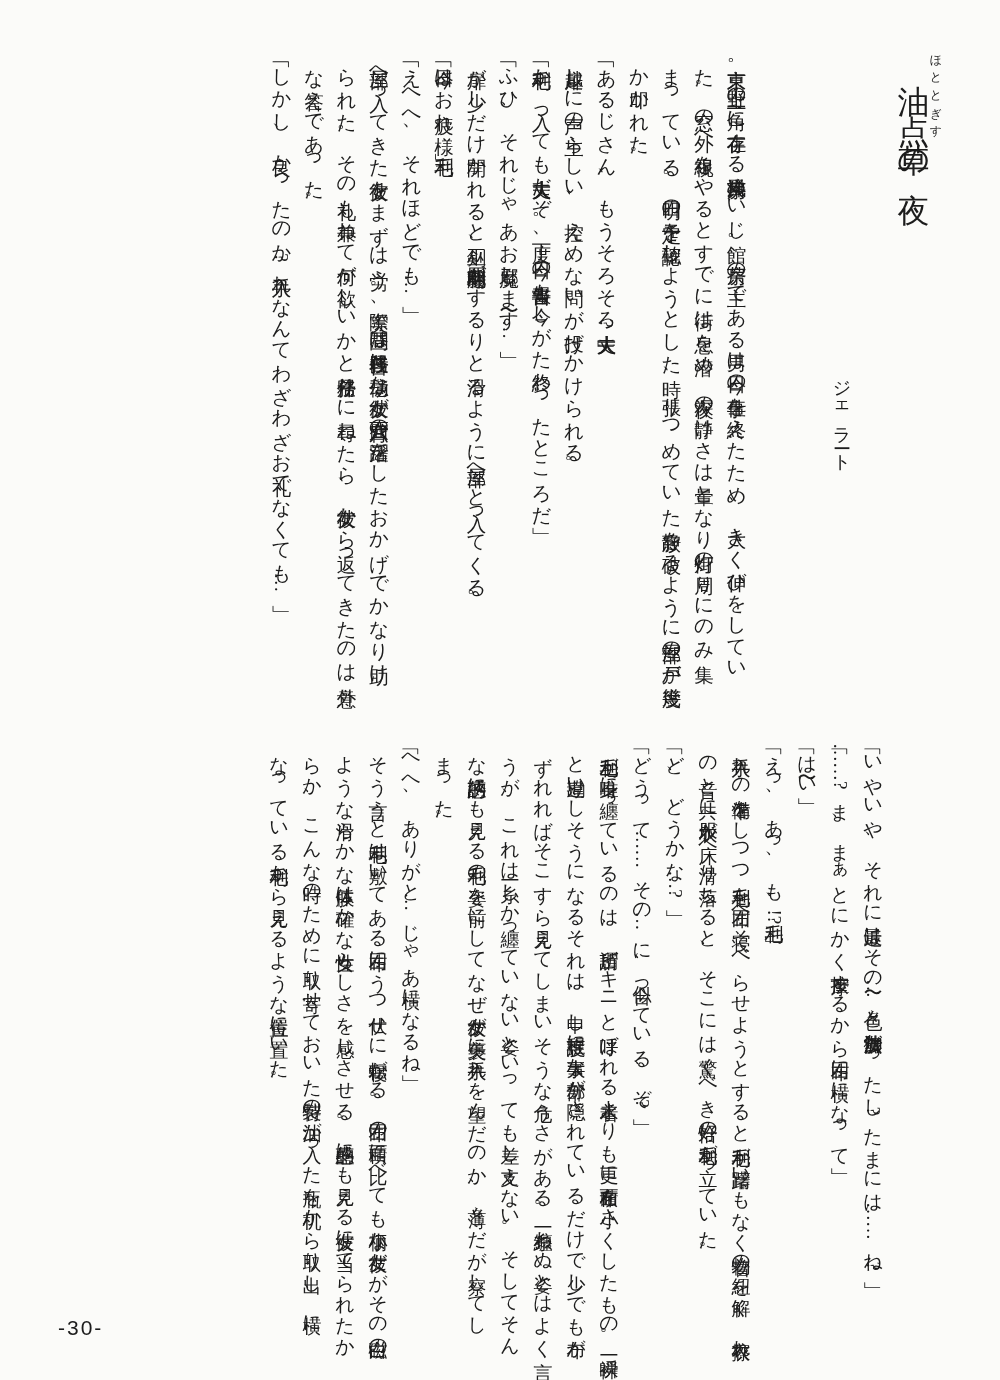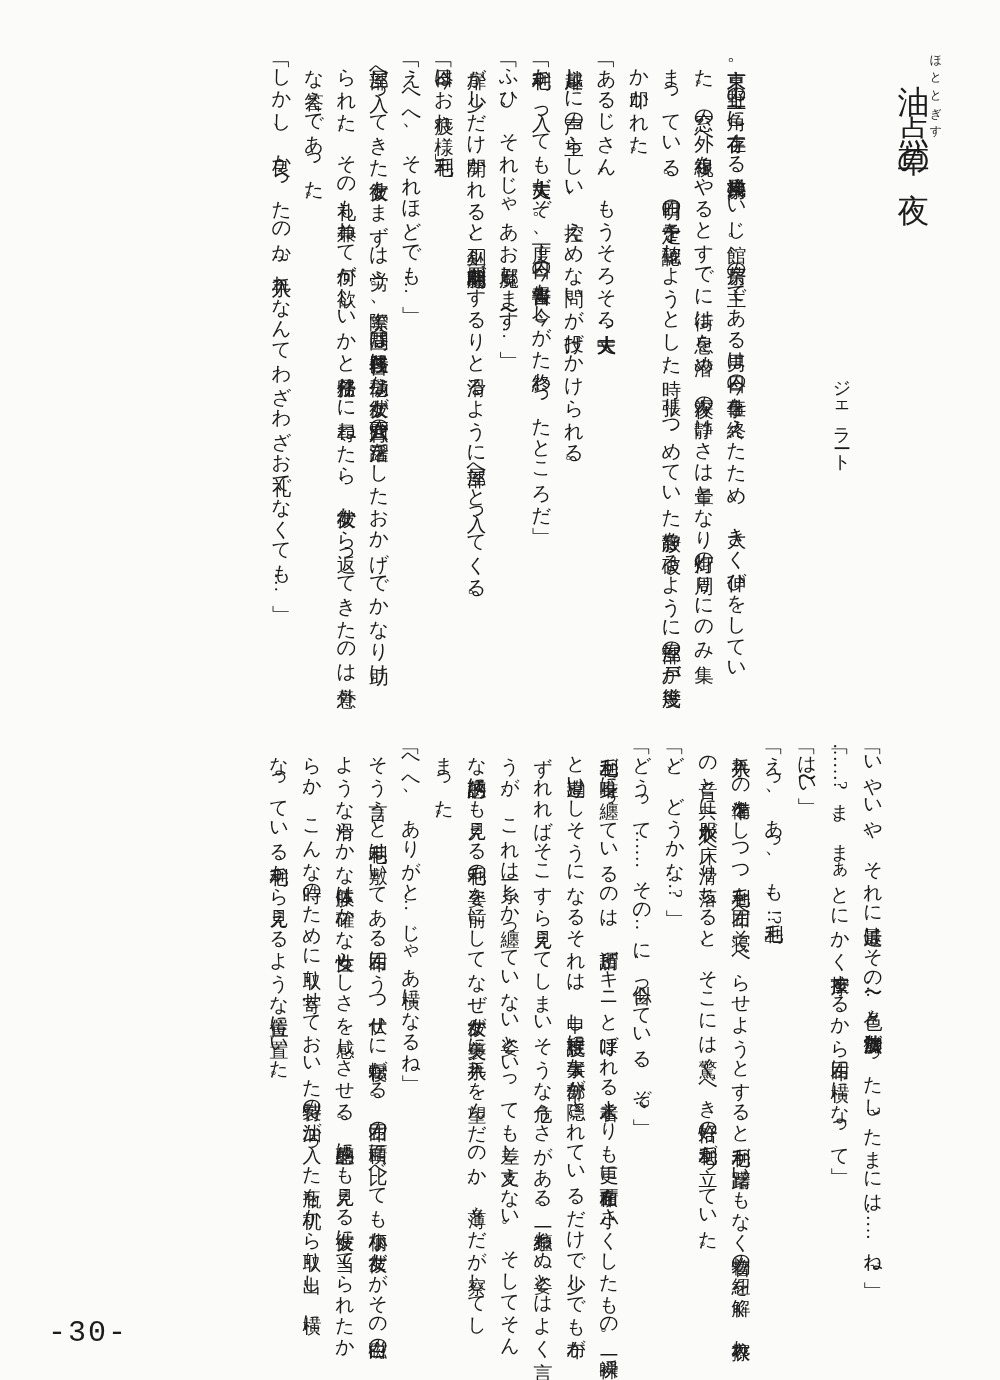--- a/index.html
+++ b/index.html
@@ -51,25 +51,25 @@
   }
   .text-block-bottom {
     top: 743px;
     right: 110px;
     height: 610px;
     font-size: 19px;
     line-height: 33px;
   }
   .page-number {
     position: absolute;
-    left: 48px;
+    left: 58px;
     top: 1316px;
-    font-size: 30px;
+    font-size: 21px;
     letter-spacing: 2px;
-    font-family: Liberation Mono, monospace;
+    font-family: Liberation Sans, sans-serif;
   }
 </style>
 </head>
 <body>
 
 <div class="vtext title-block">
   <ruby><span>油点草</span><rt>ほととぎす</rt></ruby><span>の夜</span>
 </div>
 
 <div class="vtext author-block">ジェラート</div>

